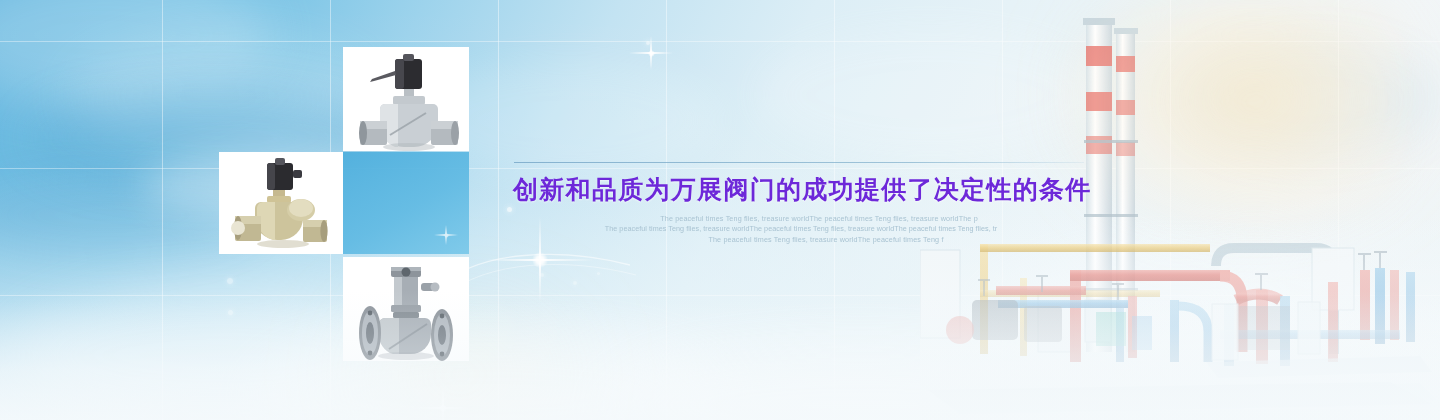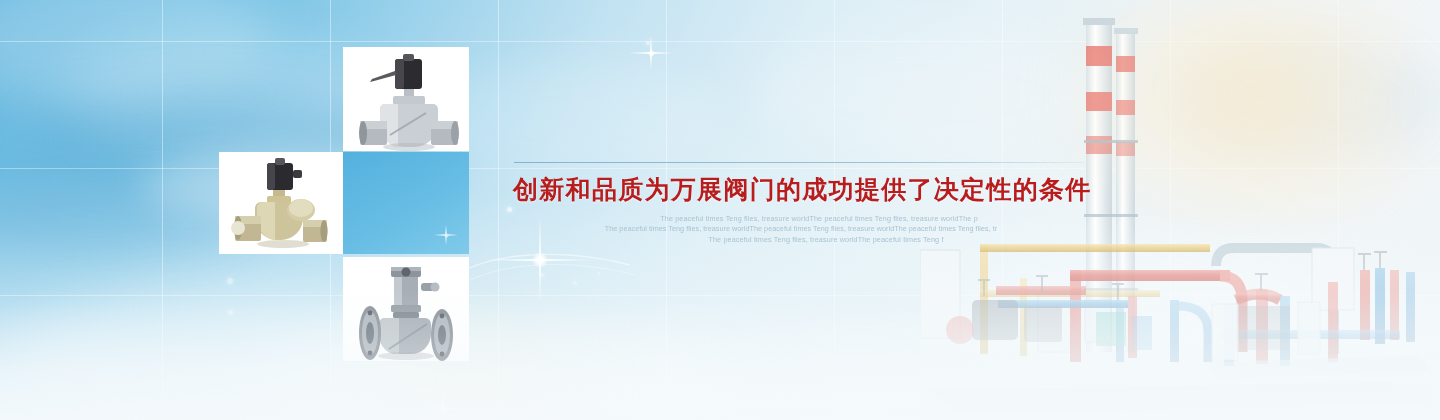--- a/index.html
+++ b/index.html
@@ -128,21 +128,21 @@
   }
   .divider {
     margin: 12px 0 10px 3px;
     width: 570px; height: 1px;
     background: linear-gradient(to right, rgba(110,160,195,0.75) 0%, rgba(120,170,200,0.65) 70%, rgba(150,190,215,0.15) 100%);
   }
   .subheadline {
     font-size: 25px;
     font-weight: bold;
     letter-spacing: 1.3px;
-    color: #b91c1c;
+    color: #6d28d9;
     margin: 0 0 7px 2px;
     line-height: 1.3;
     white-space: nowrap;
     text-shadow: 0 1px 2px rgba(255,255,255,0.6);
   }
   .fineprint {
     margin: 8px 0 0 0;
     color: #a9c3d2;
     font-size: 7.2px;
     line-height: 10.6px;

